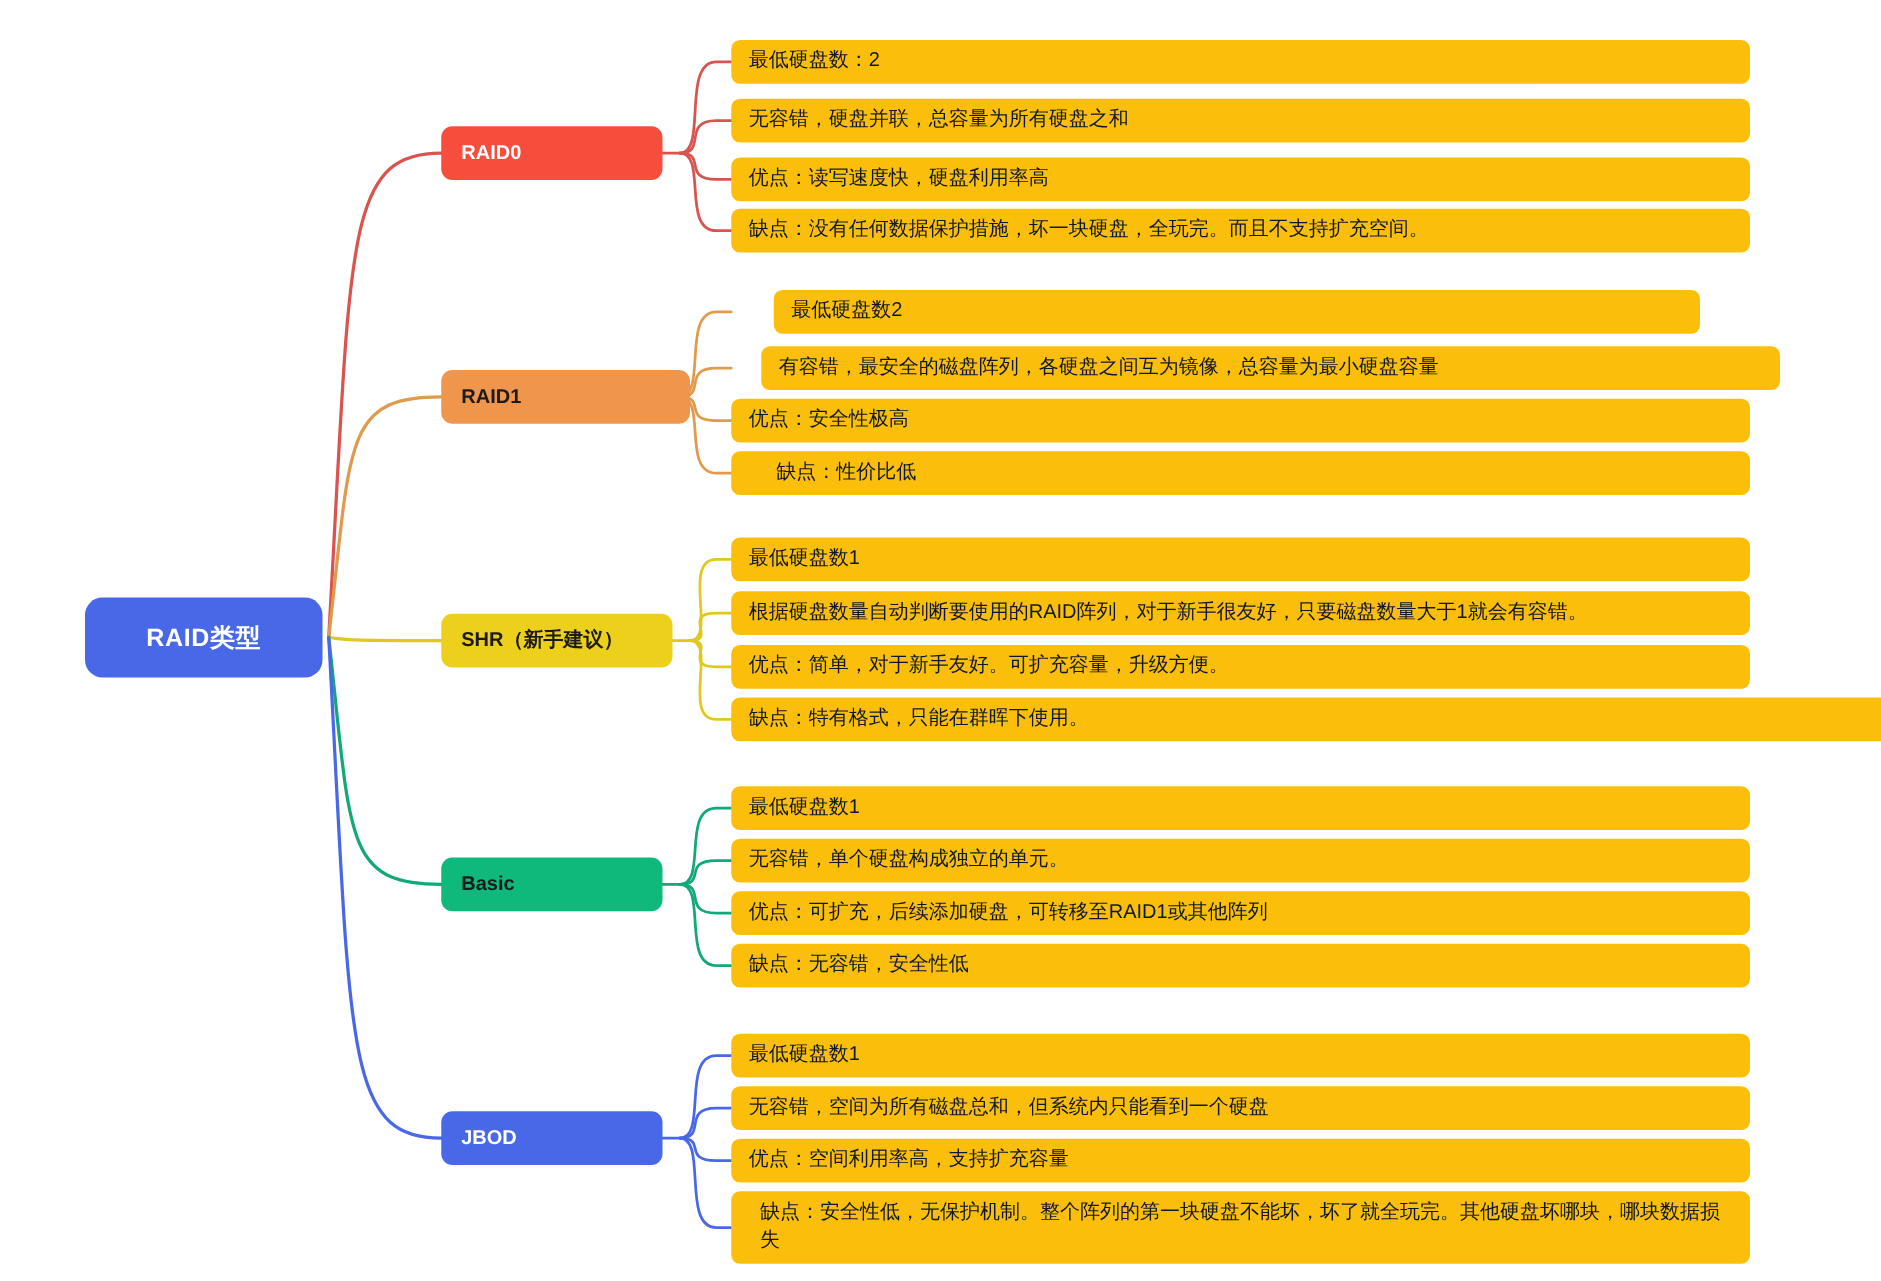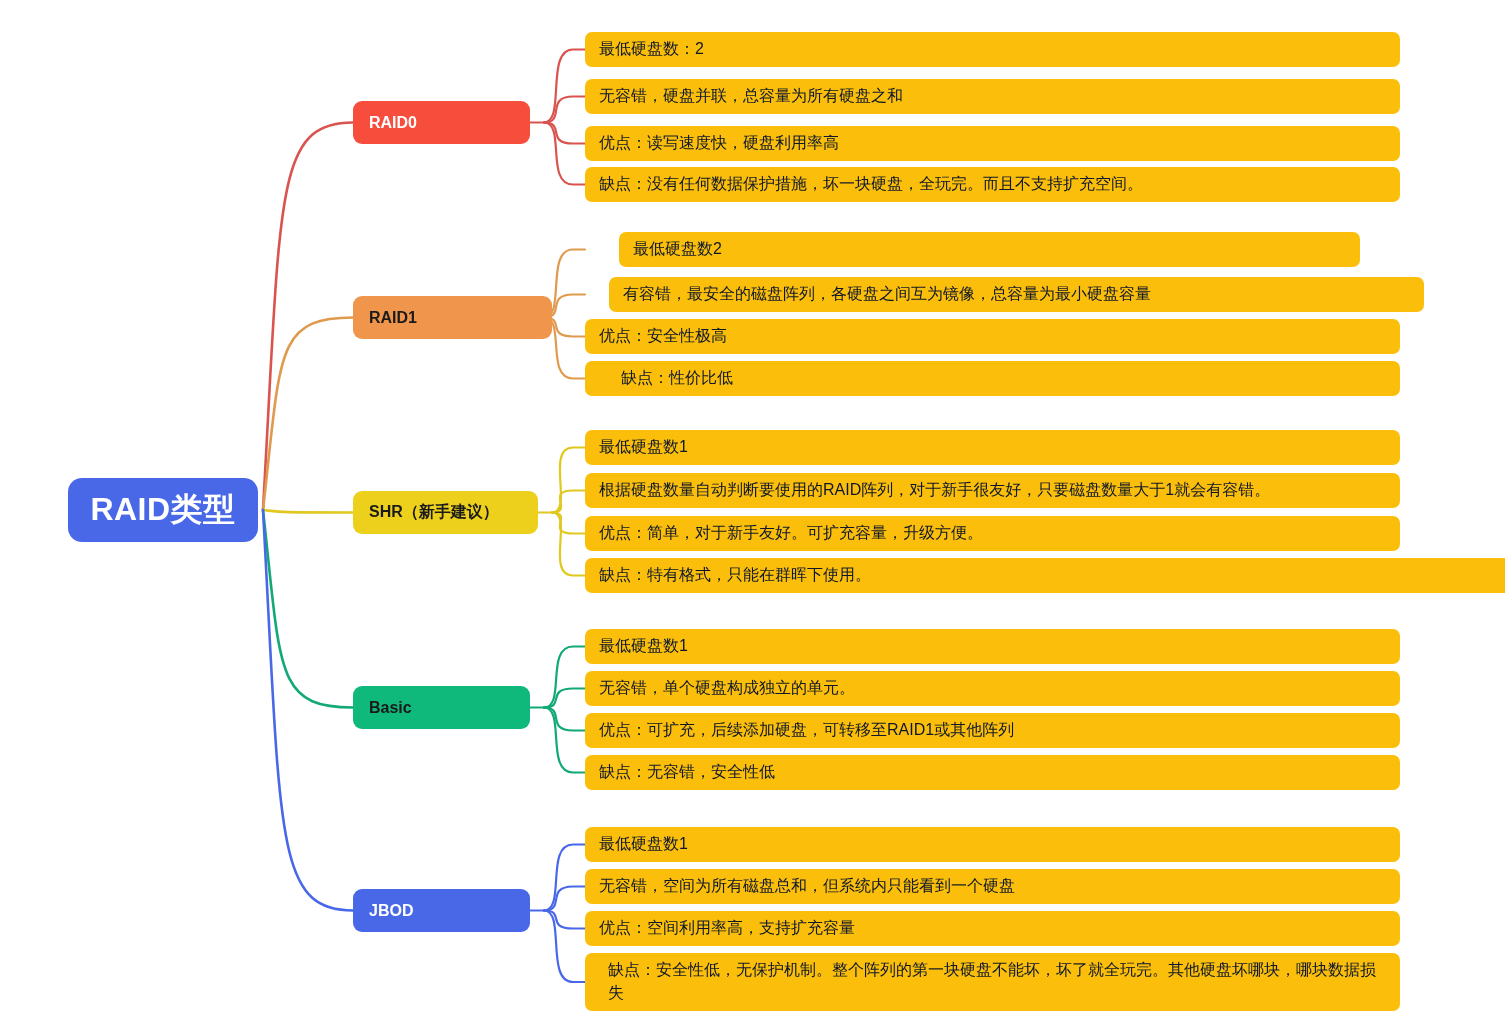--- a/index.html
+++ b/index.html
@@ -32,21 +32,21 @@
   }
   .root-node {
     left: 68px;
     top: 478px;
     width: 190px;
     height: 64px;
     background: #4868E8;
     border-radius: 14px;
     justify-content: center;
     color: #ffffff;
-    font-size: 32px;
+    font-size: 20px;
     font-weight: bold;
     letter-spacing: 0.5px;
   }
   .branch-node {
     width: 177px;
     height: 43px;
     border-radius: 9px;
     padding-left: 16px;
     font-size: 16px;
     font-weight: bold;

